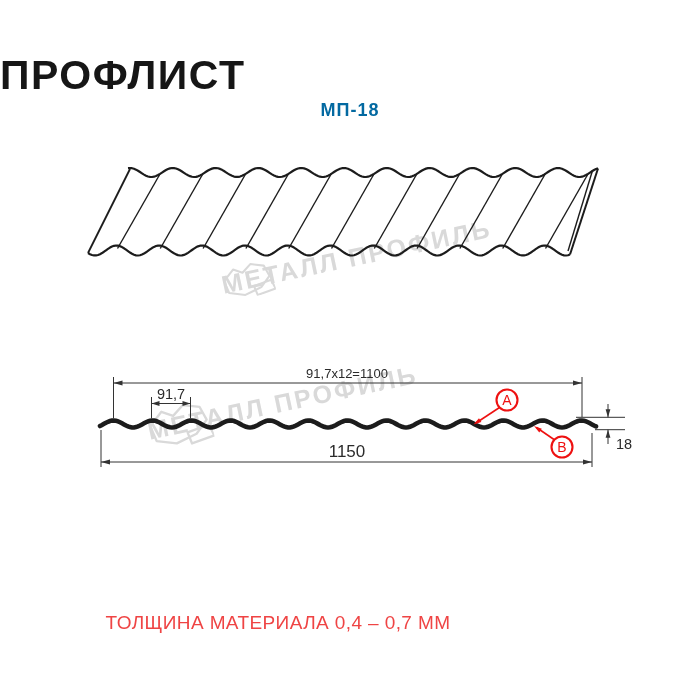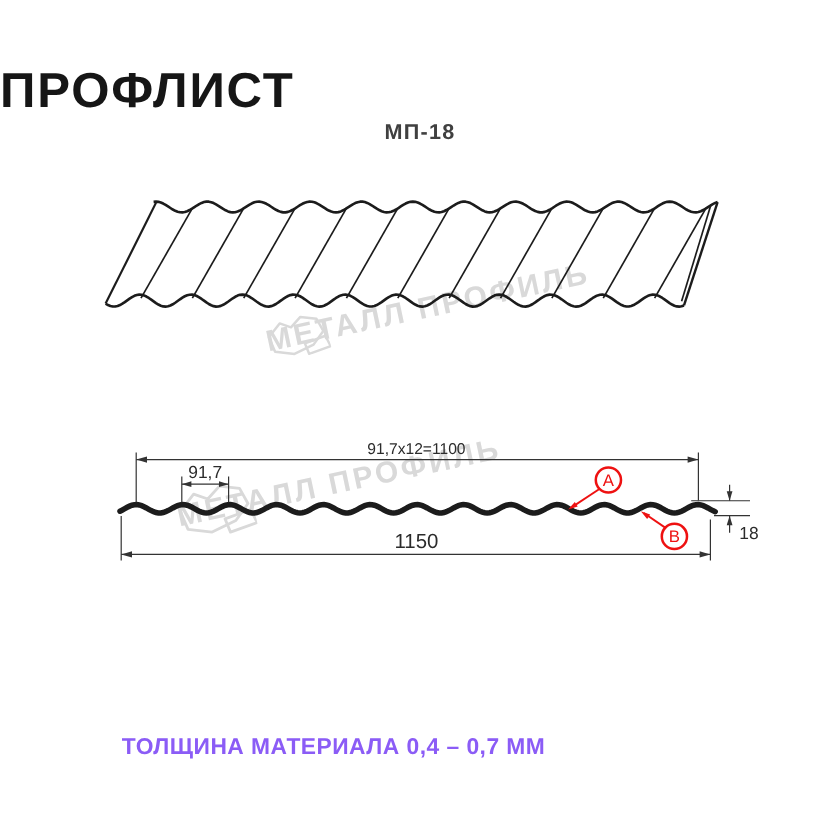--- a/index.html
+++ b/index.html
@@ -12,27 +12,27 @@
   }
   .title{
     position:absolute;left:0;top:52px;width:700px;
     font-size:41px;font-weight:700;letter-spacing:1.5px;
     color:#161616;
   }
   .subtitle{
     position:absolute;left:0;top:100px;width:700px;
     text-align:center;
     font-size:18px;font-weight:700;letter-spacing:1px;
-    color:#404040;
+    color:#0369a1;
   }
   .footer-text{
     position:absolute;left:0;top:612px;width:556px;
     text-align:center;
-    font-size:19px;font-weight:700;letter-spacing:.4px;
-    color:#8b5cf6;
+    font-size:19px;font-weight:400;letter-spacing:.4px;
+    color:#ef4444;
   }
   .watermark{
     position:absolute;
     display:flex;align-items:center;gap:9px;
     transform:rotate(-12deg);
     transform-origin:0 50%;
     color:#d9d9d9;
     font-weight:700;
     white-space:nowrap;
     pointer-events:none;

